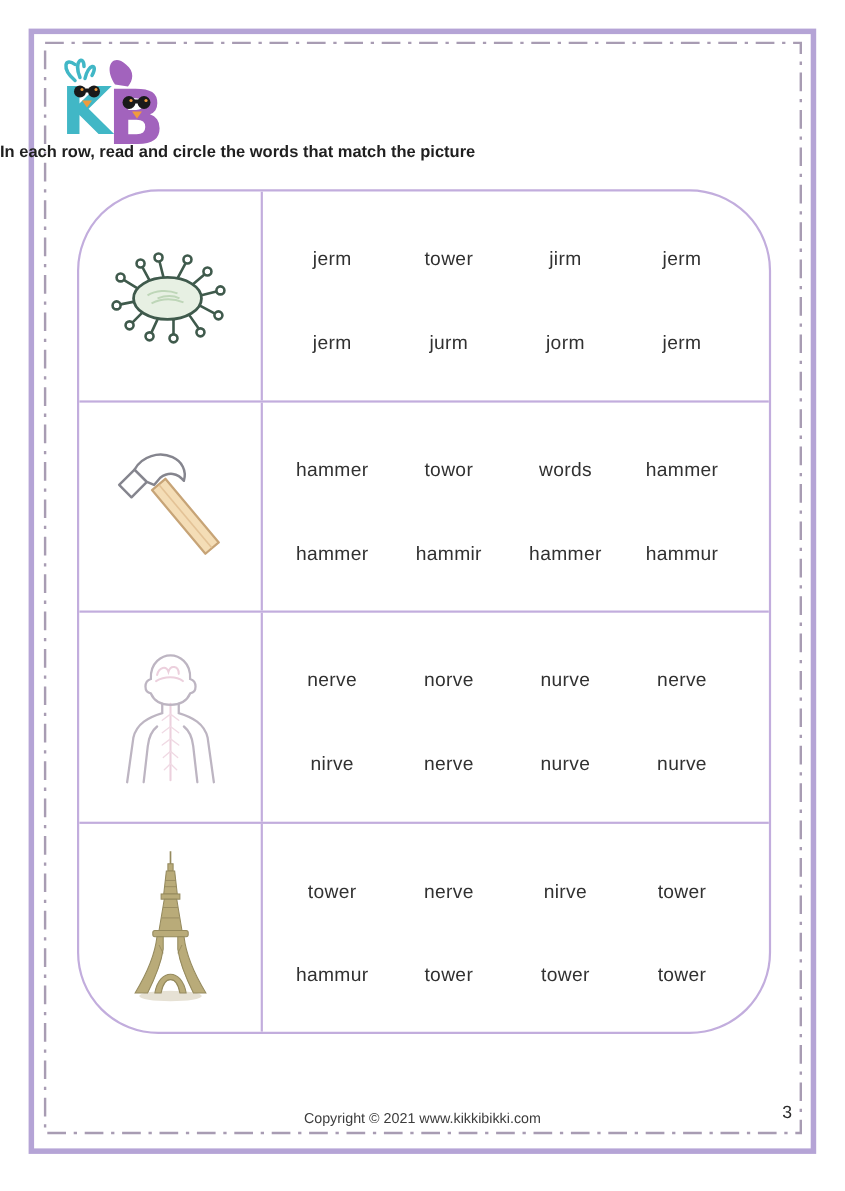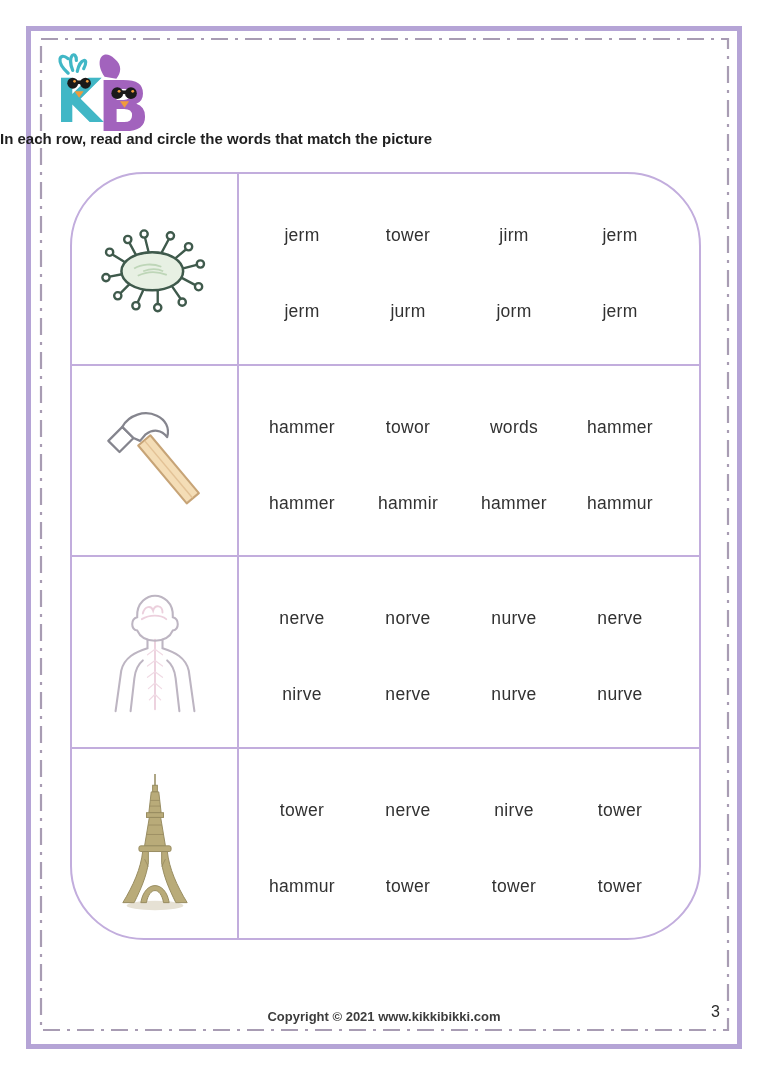--- a/index.html
+++ b/index.html
@@ -74,21 +74,21 @@
     font-size: 17.5px;
     color: #313131;
     letter-spacing: 0.3px;
     cursor: pointer;
   }
   
   .copyright {
     position: absolute; left: 0; top: 1009px; width: 100%;
     text-align: center;
     font-size: 13px;
-    font-weight: 700;
+    font-weight: 400;
     color: #3c3c3c;
   }
   .page-num {
     position: absolute; right: 48px; top: 1003px;
     font-size: 16px;
     color: #2b2b2b;
   }
 </style>
 </head>
 <body>

